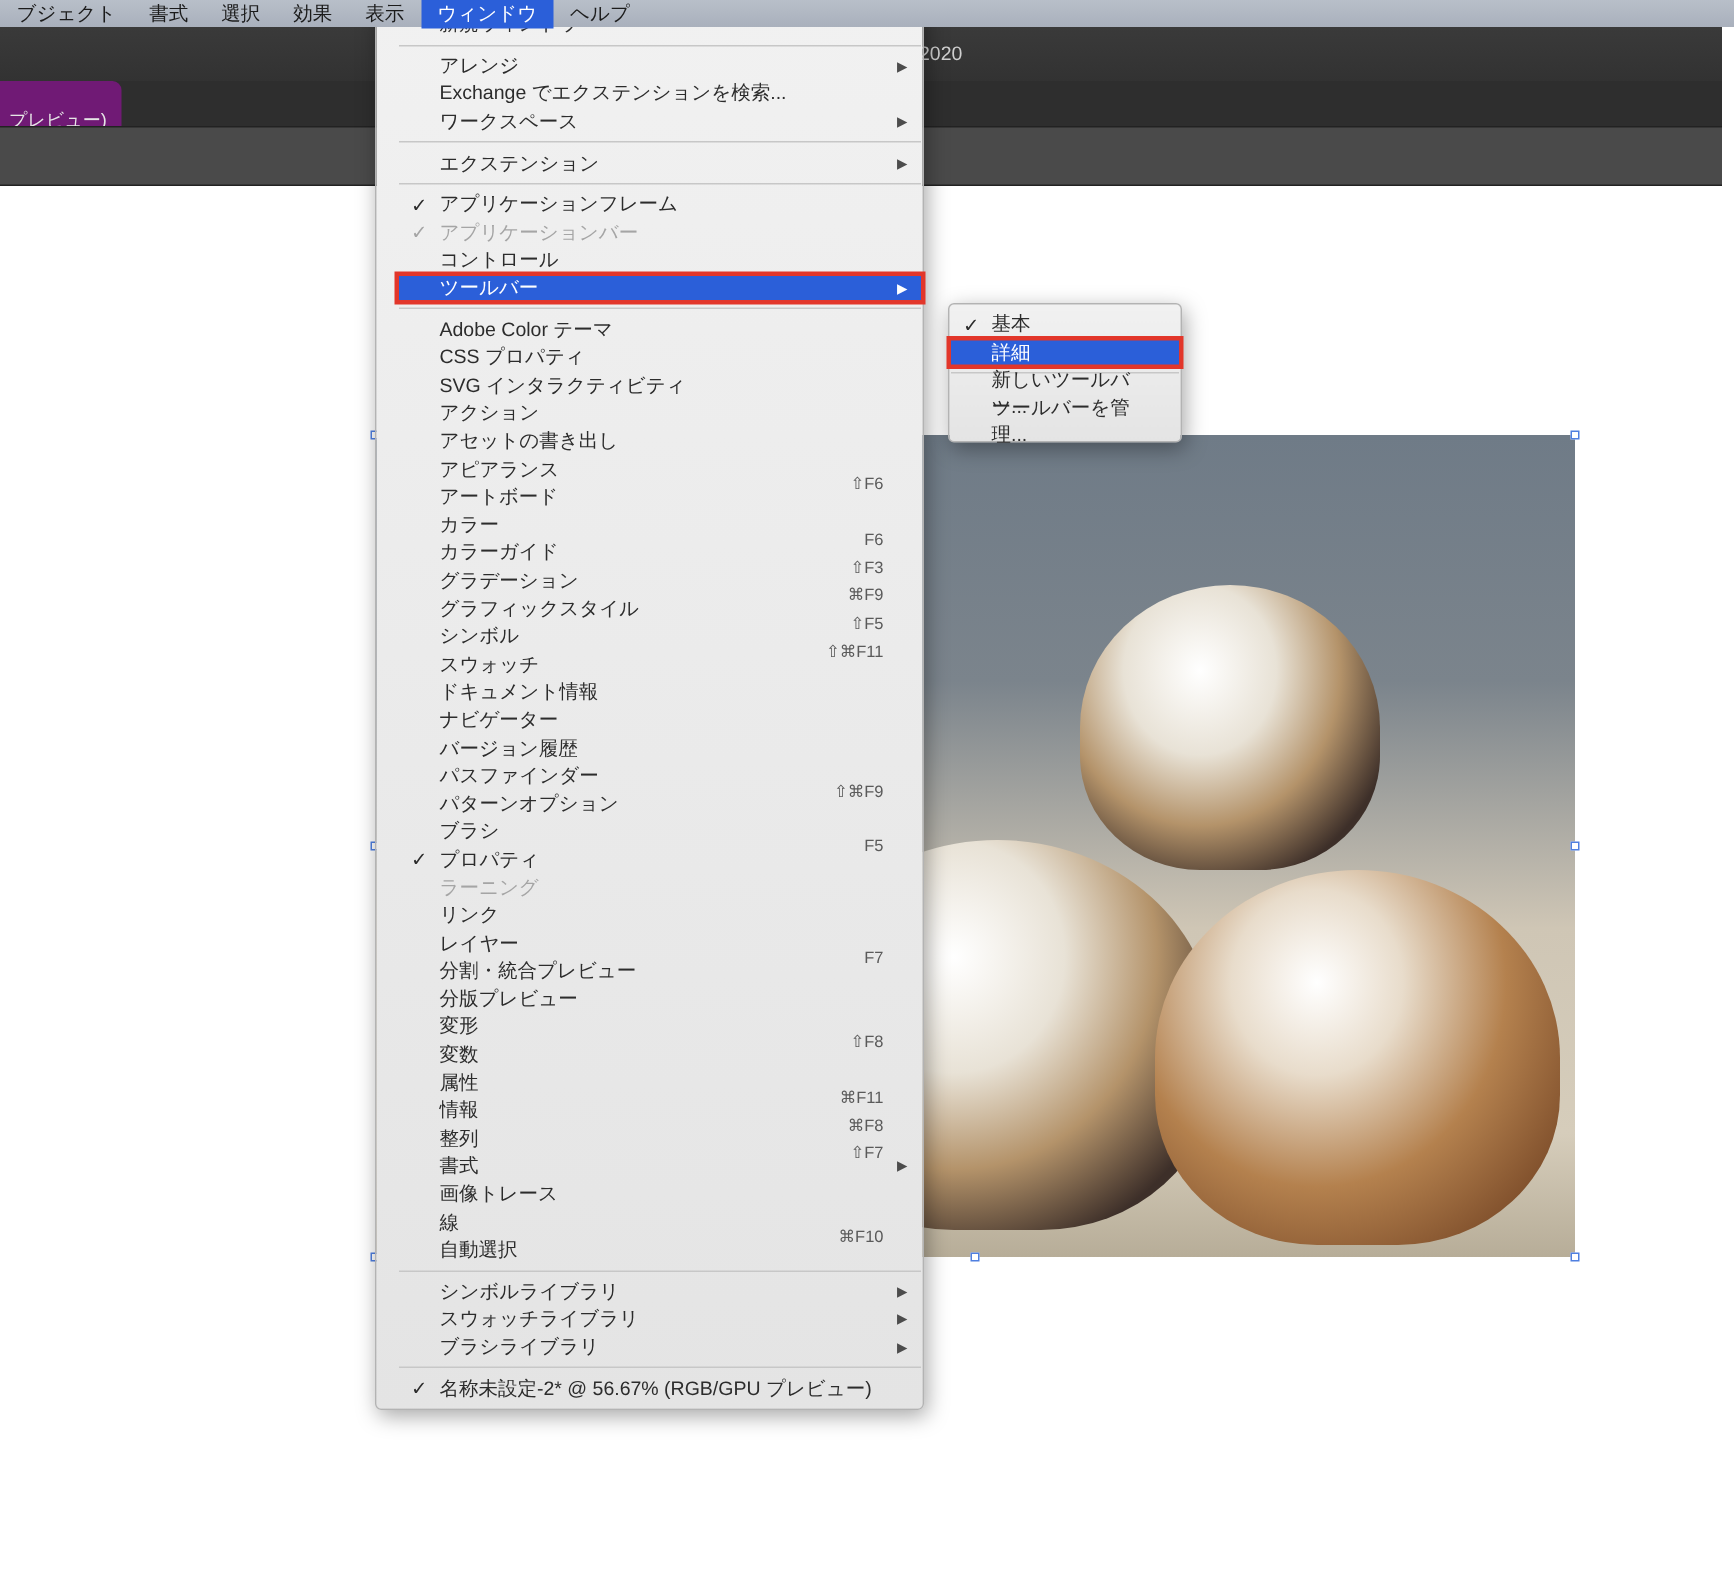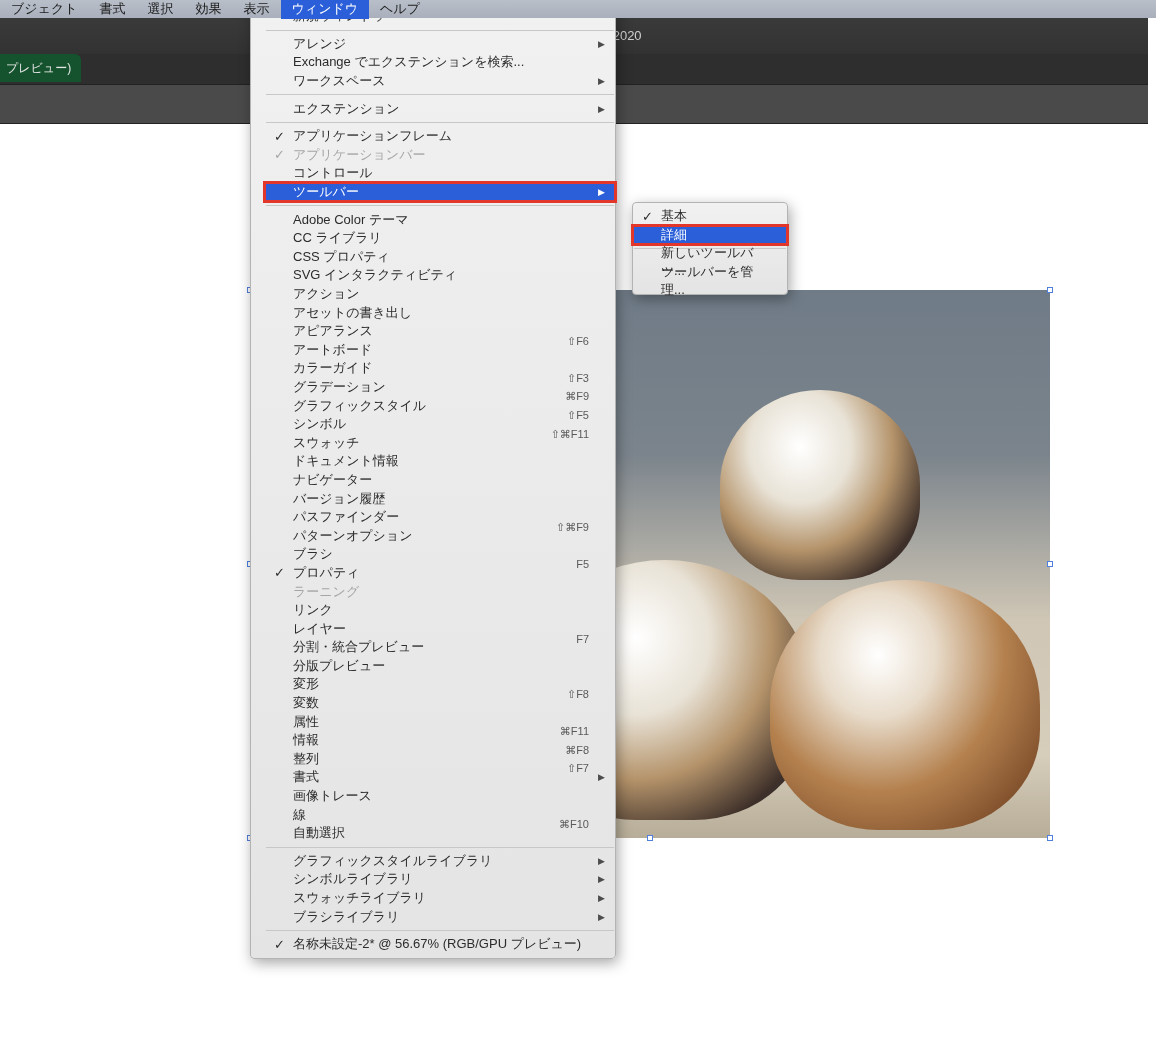--- a/index.html
+++ b/index.html
@@ -2,21 +2,21 @@
 <html><head>
 <meta charset="utf-8">
 <style>
   html,body{margin:0;padding:0;width:1156px;height:1052px;font-family:"Hiragino Sans","Meiryo",Arial,sans-serif;font-size:13px;background:#fff;overflow:hidden;}
   .menubar{position:absolute;left:0;top:0;width:100%;height:18px;background:linear-gradient(#b8bfc9,#a9b0bc);display:flex;align-items:center;padding-left:0;color:#1b1b1b;z-index:1;}
   .menubar .mitem{padding:1px 11px;cursor:default;}
   .menubar .mitem.active{background:#2b5fd9;color:#fff;}
   .topframe{position:absolute;left:0;top:18px;width:1148px;height:36px;background:linear-gradient(#3a3a3a,#323232);}
   .apptitle{position:absolute;left:0;top:18px;width:100%;text-align:center;color:#d0d0d0;font-size:13px;line-height:36px;pointer-events:none;}
   .tabrow{position:absolute;left:0;top:54px;width:1148px;height:30px;background:#2e2e2e;}
-  .tab{position:absolute;left:0;top:54px;height:28px;background:#14532d;color:#e6e6e6;font-size:12px;line-height:28px;padding:0 10px 0 6px;border-top-right-radius:6px;}
+  .tab{position:absolute;left:0;top:54px;height:28px;background:#701a75;color:#e6e6e6;font-size:12px;line-height:28px;padding:12px 10px 0 6px;border-top-right-radius:6px;}
   .darkborder{position:absolute;left:0;top:84px;width:1148px;height:38px;background:#4a4a4a;border-top:1px solid #222;border-bottom:1px solid #222;}
   .canvas{position:absolute;left:4px;top:124px;width:1148px;height:918px;background:#fff;}
   
   .img-placeholder{position:absolute;left:250px;top:290px;width:800px;height:548px;}
   .img-bg{width:100%;height:100%;background:linear-gradient(180deg,#6f7b87 0%,#7b848c 30%,#cfc6b5 60%,#d6cdbb 85%,#b7ad98 100%);}
   .puppy{position:absolute;border-radius:50% 50% 40% 40%;background:radial-gradient(ellipse at 40% 30%,#fff 0%,#e8e2d6 30%,#b4936a 55%,#3d2f29 80%);} 
   .handle{position:absolute;width:6px;height:6px;background:#fff;border:1px solid #4f7fe0;box-sizing:border-box;}
   
   .menu{position:absolute;background:linear-gradient(#f1f1f1,#e4e4e4);border:1px solid #b3b3b3;box-shadow:2px 4px 14px rgba(0,0,0,.35);border-radius:4px;padding:4px 0;}
   .menu .row{display:flex;align-items:center;height:18.6px;padding:0 18px 0 28px;color:#2c2c2c;position:relative;cursor:default;}
@@ -95,42 +95,43 @@
       <span>コントロール</span>
     </div>
     <div class="row arrow hl boxed">
       <span>ツールバー</span>
     </div>
     <div class="sep"></div>
     <div class="row">
       <span>Adobe Color テーマ</span>
     </div>
     <div class="row">
-      <span>CC ライブラリ</span>
-    </div>
-    <div class="row">
       <span>CSS プロパティ</span>
     </div>
     <div class="row">
       <span>SVG インタラクティビティ</span>
     </div>
     <div class="row">
       <span>アクション</span>
     </div>
     <div class="row">
       <span>アセットの書き出し</span>
     </div>
     <div class="row">
       <span>アピアランス</span>
       <span class="sc">⇧F6</span>
     </div>
     <div class="row">
       <span>アートボード</span>
     </div>
     <div class="row">
+      <span>カラー</span>
+      <span class="sc">F6</span>
+    </div>
+    <div class="row">
       <span>カラーガイド</span>
       <span class="sc">⇧F3</span>
     </div>
     <div class="row">
       <span>グラデーション</span>
       <span class="sc">⌘F9</span>
     </div>
     <div class="row">
       <span>グラフィックスタイル</span>
       <span class="sc">⇧F5</span>
@@ -208,23 +209,20 @@
     </div>
     <div class="row">
       <span>線</span>
       <span class="sc">⌘F10</span>
     </div>
     <div class="row">
       <span>自動選択</span>
     </div>
     <div class="sep"></div>
     <div class="row arrow">
-      <span>グラフィックスタイルライブラリ</span>
-    </div>
-    <div class="row arrow">
       <span>シンボルライブラリ</span>
     </div>
     <div class="row arrow">
       <span>スウォッチライブラリ</span>
     </div>
     <div class="row arrow">
       <span>ブラシライブラリ</span>
     </div>
     <div class="sep"></div>
     <div class="row chk">

